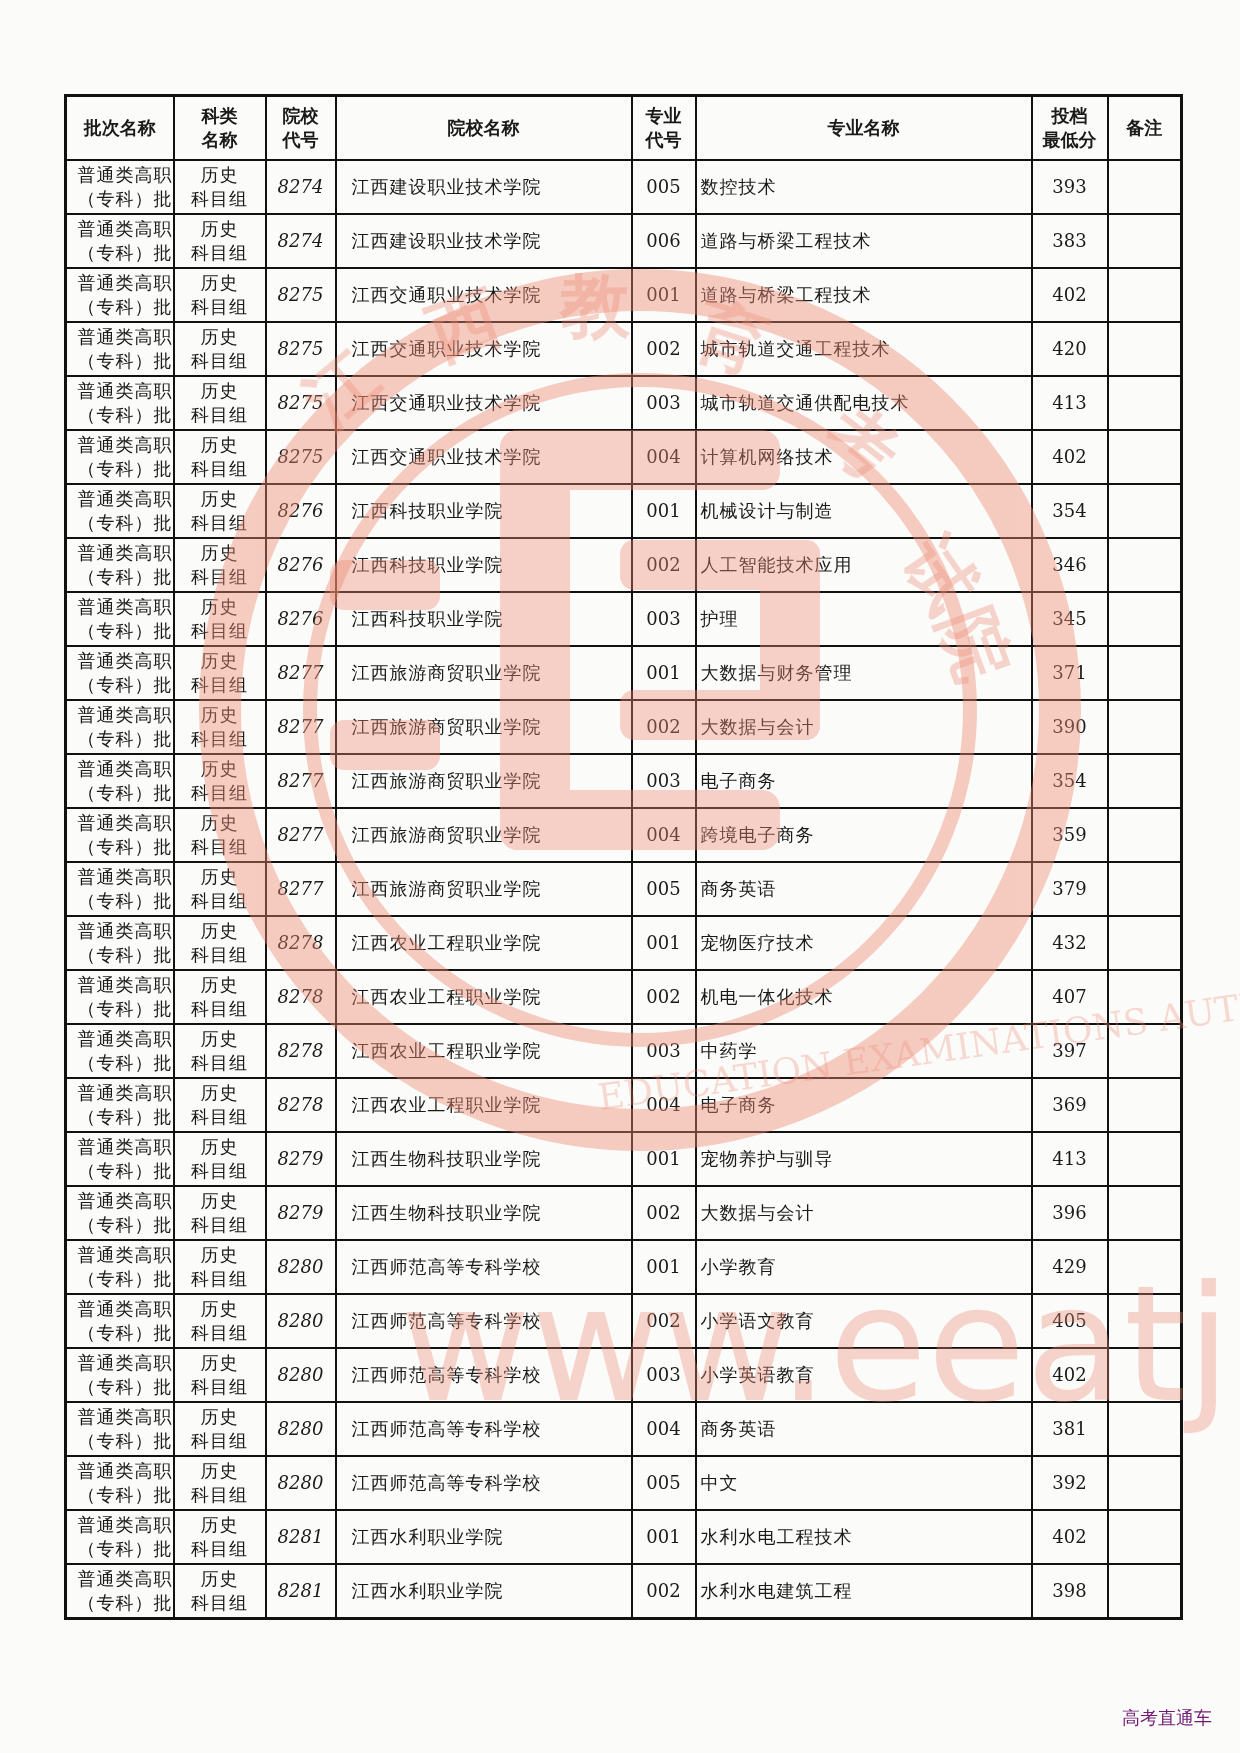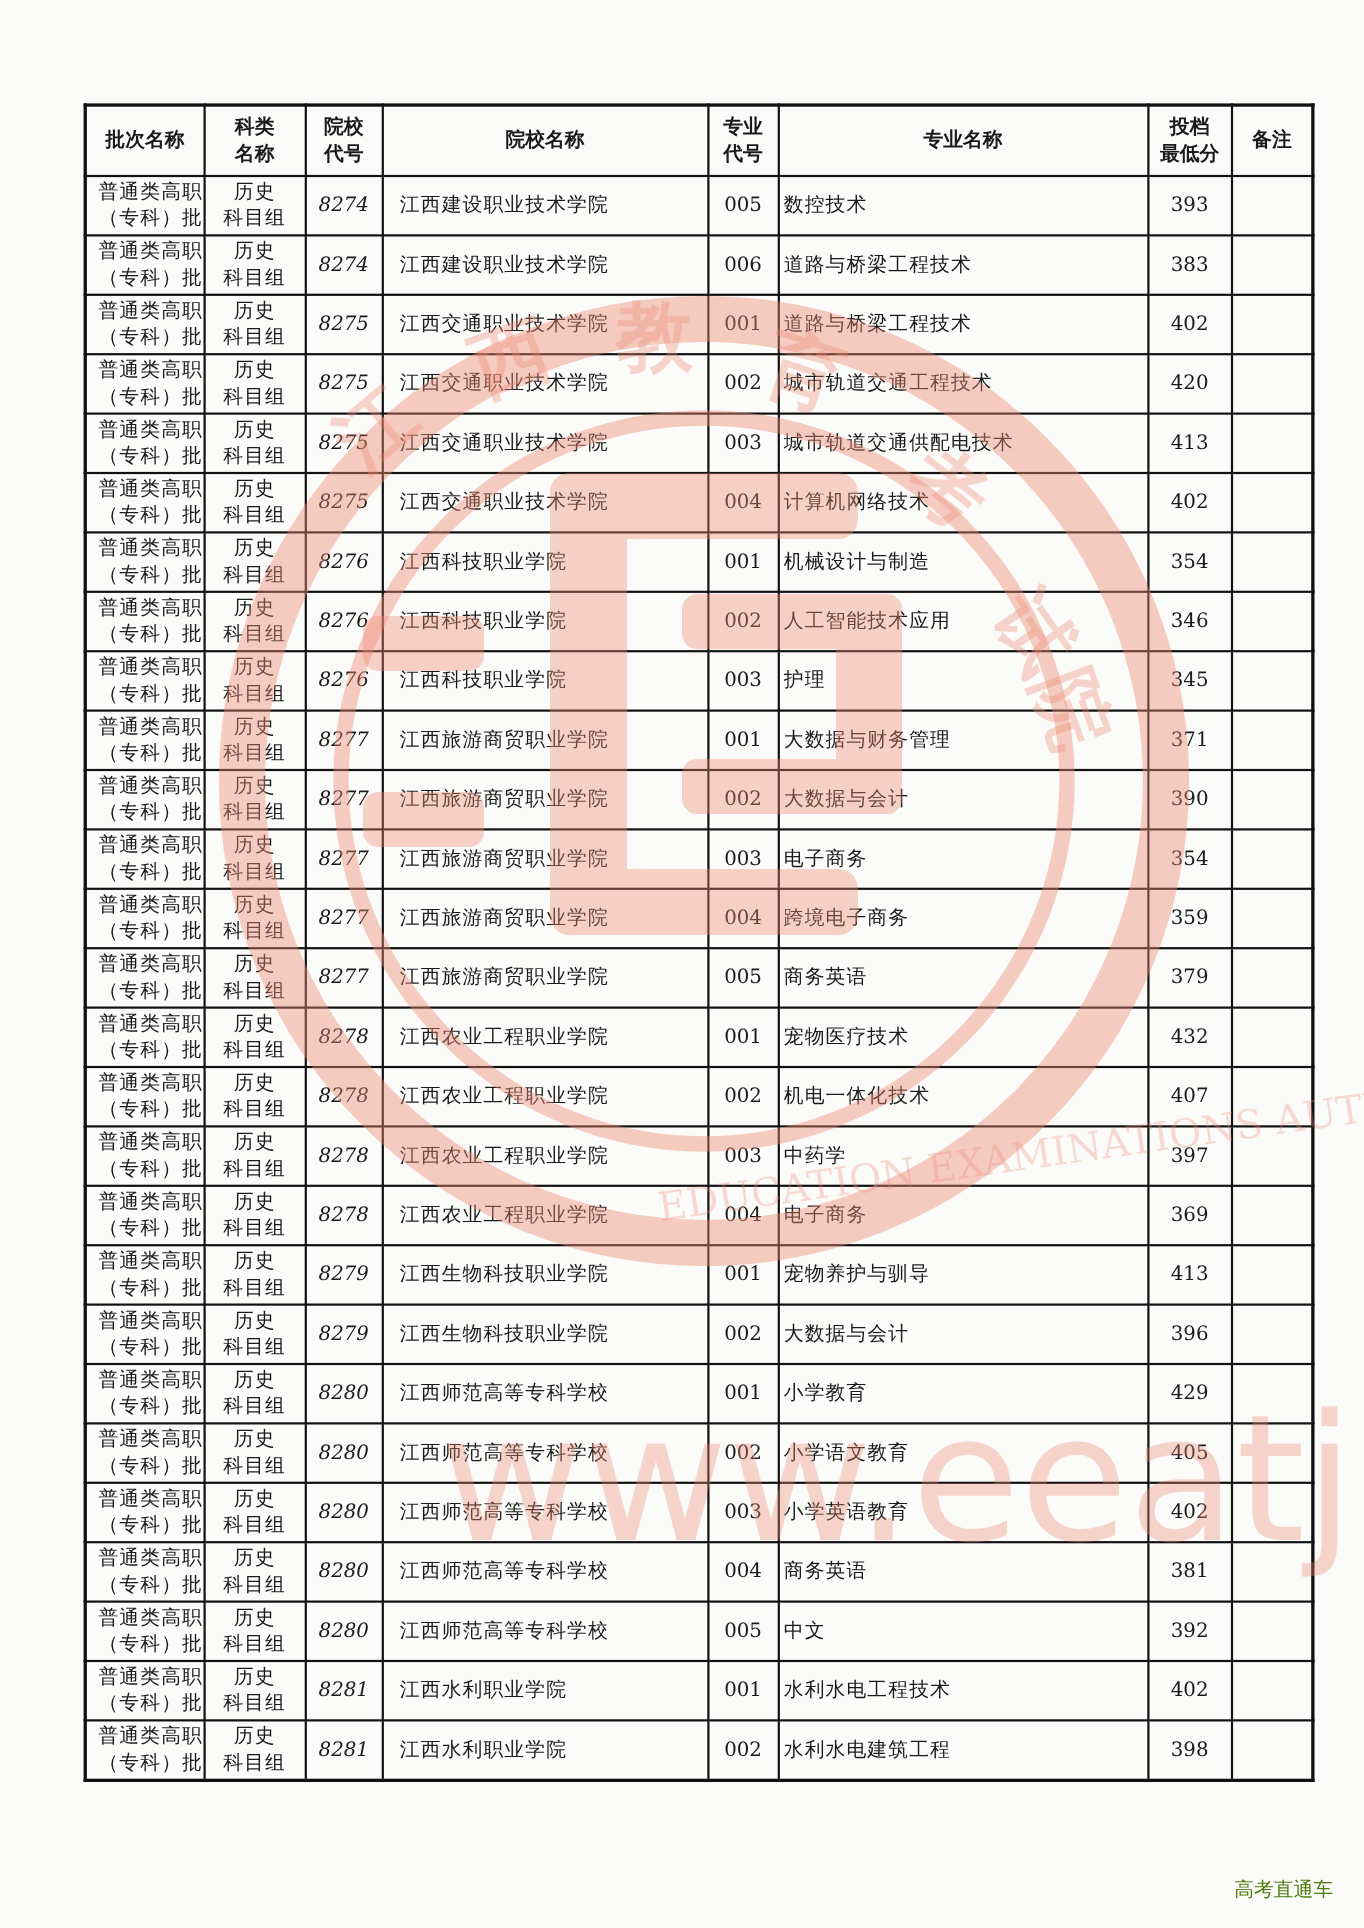--- a/index.html
+++ b/index.html
@@ -9,21 +9,21 @@
     position: relative;
     overflow: hidden;
     font-family: "DejaVu Serif", "Liberation Serif", serif;
     color: #1a1a1a;
   }
   .watermark {
     position: absolute; left: 0; top: 0; width: 1240px; height: 1753px;
     pointer-events: none; z-index: 2;
   }
   .table-wrap {
-    position: absolute; left: 76px; top: 94px;
+    position: absolute; left: 64px; top: 94px;
     z-index: 1;
   }
   table {
     border-collapse: collapse;
     table-layout: fixed;
     width: 1116px;
     border: 3px solid #111;
   }
   th, td {
     border: 2px solid #111;
@@ -51,21 +51,21 @@
   td.c-note { }
   .two-line span { display: block; }
   .footer-page {
     position: absolute; left: 0; width: 1240px; top: 1784px;
     text-align: center; font-size: 19px; letter-spacing: 1px;
     font-family: "DejaVu Serif", serif;
     z-index: 3;
   }
   .footer-brand {
     position: absolute; right: 28px; top: 1706px;
-    font-size: 18px; color: #4d7c0f;
+    font-size: 18px; color: #701a75;
     font-family: "DejaVu Sans", "Liberation Sans", sans-serif;
     z-index: 3;
   }
 </style>
 </head>
 <body>
 
 <div class="table-wrap">
   <table>
     <colgroup>

